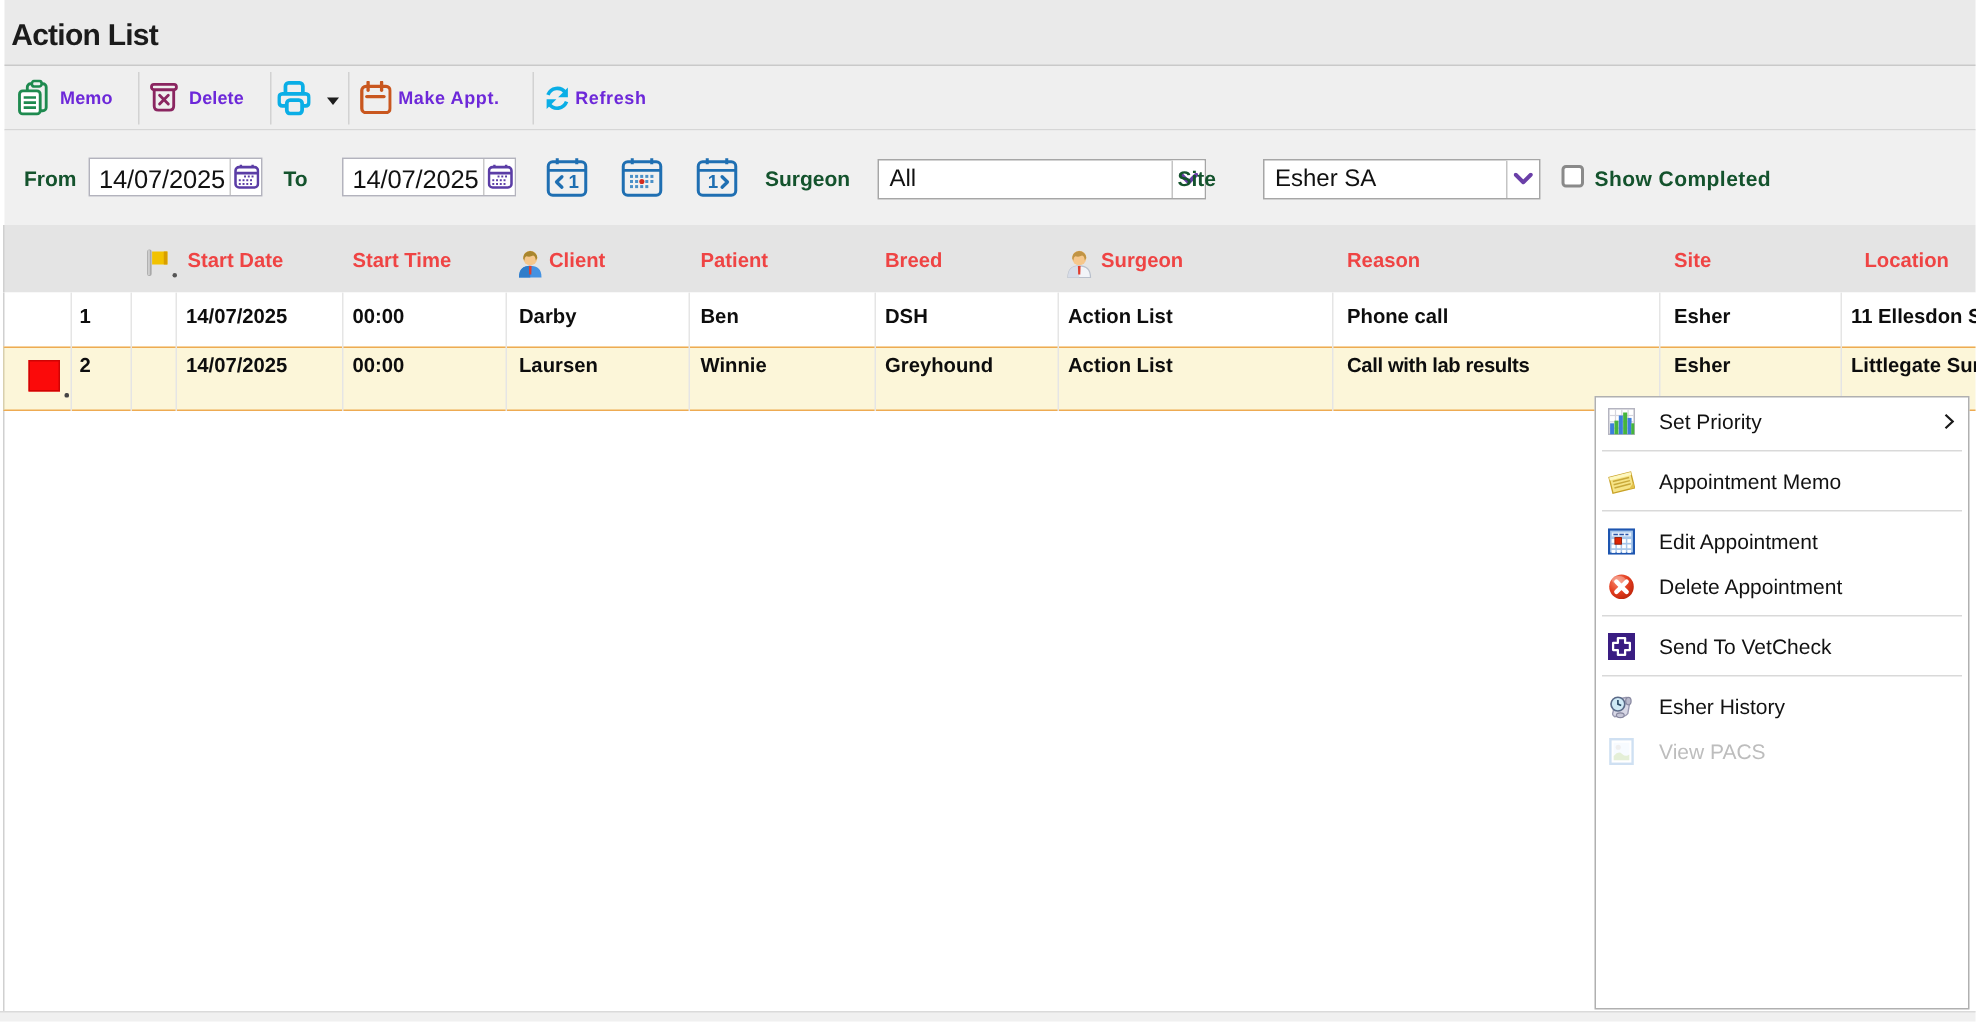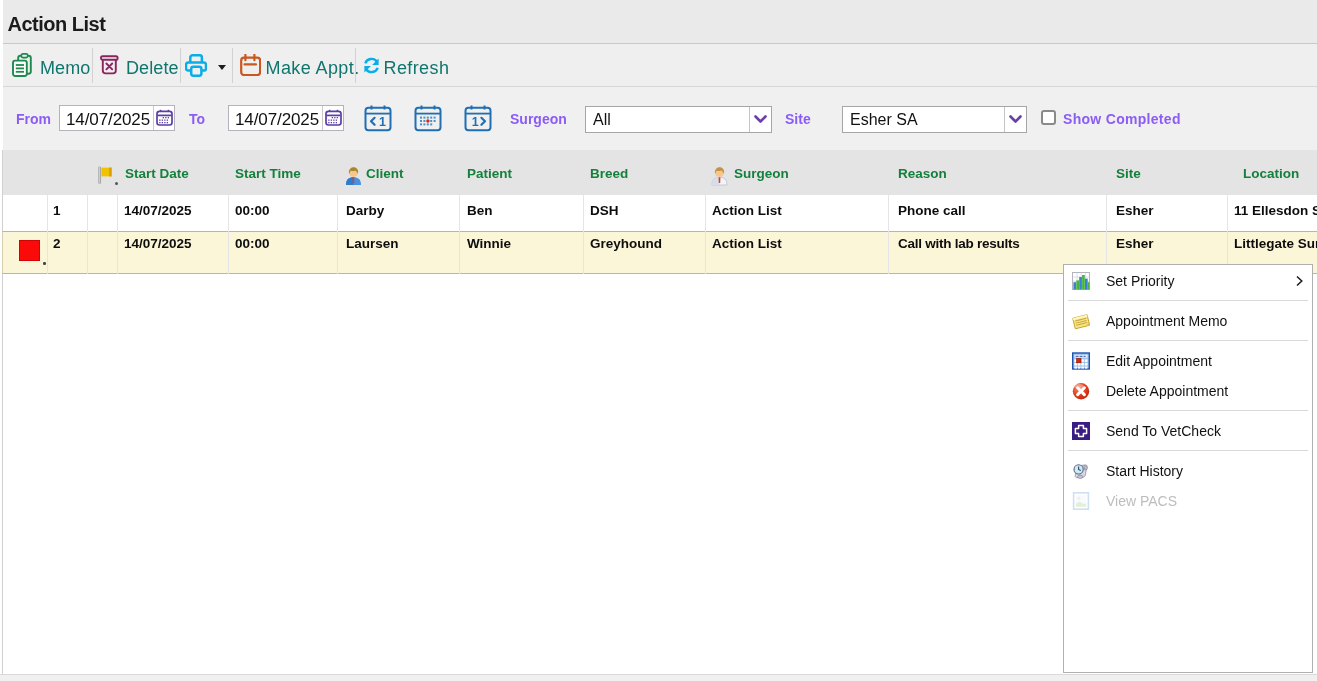--- a/index.html
+++ b/index.html
@@ -20,39 +20,39 @@
   #row1 { position:absolute; left:2px; top:195px; width:1315px; height:36px;
     background:#fff; border-left:1px solid #d0d0d0; }
   #row2 { position:absolute; left:2px; top:231px; width:1315px; height:43px;
     background:#fcf6d9; border-top:1px solid #eeab52; border-bottom:1px solid #eeab52;
     border-left:1px solid #d8cfae; }
   #belowrows { position:absolute; left:2px; top:274px; width:1315px; height:400px;
     background:#fff; border-left:1px solid #d0d0d0; }
   #bottomstrip { position:absolute; left:0; top:674px; width:1317px; height:7px;
     background:#f0f0f0; border-top:1px solid #dadada; }
   
-  .tbtext { position:absolute; top:58px; font-size:18px; font-weight:400; color:#0f766e;
+  .tbtext { position:absolute; top:58px; font-size:12px; font-weight:700; color:#6d28d9;
     letter-spacing:0.1px; }
   .tbsep { position:absolute; top:48px; height:35px; width:1px; background:#d2d2d2; }
   
-  .flabel { position:absolute; top:111px; font-size:14px; font-weight:700; color:#8b5cf6; }
+  .flabel { position:absolute; top:111px; font-size:14px; font-weight:700; color:#14532d; }
   .dinput { position:absolute; top:105px; height:26px; background:#fff;
     border:1px solid #b3b3bd; }
   .dinput .dtxt { position:absolute; left:6px; top:3.5px; font-size:17px; color:#111; letter-spacing:-0.1px; }
   .dbtn { position:absolute; right:0; top:0; bottom:0; width:21px; background:#fff;
     border-left:1px solid #c9c9c9; }
   .sel { position:absolute; top:106px; height:27px; background:#fff; border:1px solid #a6a6a6; }
   .sel .stxt { position:absolute; left:7px; top:3.5px; font-size:16px; color:#111; }
   .selbtn { position:absolute; right:0; top:0; bottom:0; width:22px; background:#fff;
     border-left:1px solid #c4c4c4; }
   #chk { position:absolute; left:1041px; top:110px; width:15px; height:15px;
     border:2px solid #8a8a8a; border-radius:3px; background:#fff; }
   
   .gl { position:absolute; top:195px; height:79px; width:1px; background:#e5e5e5; }
-  .hcell { position:absolute; top:166px; font-size:13.5px; font-weight:700; color:#15803d; white-space:nowrap; }
+  .hcell { position:absolute; top:166px; font-size:13.5px; font-weight:700; color:#ef4444; white-space:nowrap; }
   .c1 { position:absolute; top:203px; font-size:13.5px; font-weight:700; color:#0d0d0d; white-space:nowrap; }
   .c2 { position:absolute; top:236px; font-size:13.5px; font-weight:700; color:#0d0d0d; white-space:nowrap; }
   
   #menu { position:absolute; left:1063px; top:264px; width:250px; height:409px;
     background:#fff; border:1px solid #b0b0b0; }
   .mi { height:30px; display:flex; align-items:center; }
   .mi:first-child { height:31px; }
   .mi .ic { width:18px; height:18px; margin-left:8px; flex:none; }
   .mi .lbl { margin-left:16px; font-size:14px; color:#121212; white-space:nowrap; }
   .msep { height:1px; background:#d9d9d9; margin:4px 4px 5px 4px; }
@@ -194,21 +194,21 @@
 </svg>
 <svg class="abs" style="left:464px;top:104px" width="28" height="28" viewBox="0 0 28 28">
   <line x1="7.5" y1="1.5" x2="7.5" y2="5.5" stroke="#1f6fb2" stroke-width="2"></line>
   <line x1="20.5" y1="1.5" x2="20.5" y2="5.5" stroke="#1f6fb2" stroke-width="2"></line>
   <rect x="1.5" y="3.8" width="25" height="22.4" rx="3" fill="none" stroke="#1f6fb2" stroke-width="2"></rect>
   <line x1="1.8" y1="9.6" x2="26.2" y2="9.6" stroke="#1f6fb2" stroke-width="1.8"></line>
   <path d="M17.4,13.8 L21,17.3 L17.4,20.8" fill="none" stroke="#1f6fb2" stroke-width="2.2" stroke-linecap="round" stroke-linejoin="round"></path>
   <text x="7.8" y="21.5" font-size="12.5" font-weight="bold" fill="#1f6fb2" font-family="Liberation Sans">1</text>
 </svg>
 <div class="flabel" style="left:510px">Surgeon</div>
-<div class="sel" style="left:585px;width:187px">
+<div class="sel" style="left:585px;width:219px">
   <span class="stxt">All</span>
   <div class="selbtn">
     <svg style="position:absolute;left:4px;top:8px" width="13" height="9" viewBox="0 0 13 9">
       <path d="M1.5,1.5 L6.5,6.5 L11.5,1.5" fill="none" stroke="#6a3fa8" stroke-width="2.6" stroke-linecap="round" stroke-linejoin="round"></path>
     </svg>
   </div>
 </div>
 <div class="flabel" style="left:785px">Site</div>
 <div class="sel" style="left:842px;width:185px">
   <span class="stxt">Esher SA</span>
@@ -376,21 +376,21 @@
   </div>
   <div class="msep"></div>
   <div class="mi">
     <svg class="ic" viewBox="0 0 18 18">
       <path d="M5,4.2 L12,3 Q14.8,3 14.6,5.8 L13.2,13.8 Q11,16.6 8,15.2 L4.4,15.8 Q2.4,14.6 3.4,12.6 Z" fill="#d8d8e6" stroke="#9898b0" stroke-width="0.9"></path>
       <ellipse cx="13.6" cy="5.4" rx="1.8" ry="2.5" fill="#b9b9cc" stroke="#8888a0" stroke-width="0.8"></ellipse>
       <ellipse cx="8.2" cy="14.8" rx="2.6" ry="1.6" fill="#c5c5d6" stroke="#8888a0" stroke-width="0.8"></ellipse>
       <circle cx="6.6" cy="7.4" r="4.6" fill="#cfe9f5" stroke="#5a6a88" stroke-width="1.1"></circle>
       <path d="M6.6,4.6 L6.6,7.4 L8.8,8.4" fill="none" stroke="#2a4a66" stroke-width="1.1"></path>
     </svg>
-    <span class="lbl">Start History</span>
+    <span class="lbl">Esher History</span>
   </div>
   <div class="mi dis">
     <svg class="ic" viewBox="0 0 18 18" opacity="0.55">
       <rect x="1.6" y="0.8" width="14.8" height="16.4" fill="#fff" stroke="#a8c8e8" stroke-width="1.6"></rect>
       <rect x="3.8" y="3.2" width="10.4" height="11.6" fill="#f2f8ff"></rect>
       <path d="M3.8,12 Q7,8.2 9.4,10.6 Q12,13 14.2,11 L14.2,14.8 L3.8,14.8 Z" fill="#cfe3b8"></path>
       <circle cx="6.8" cy="6.2" r="1.7" fill="#e2e2e2"></circle>
     </svg>
     <span class="lbl">View PACS</span>
   </div>

